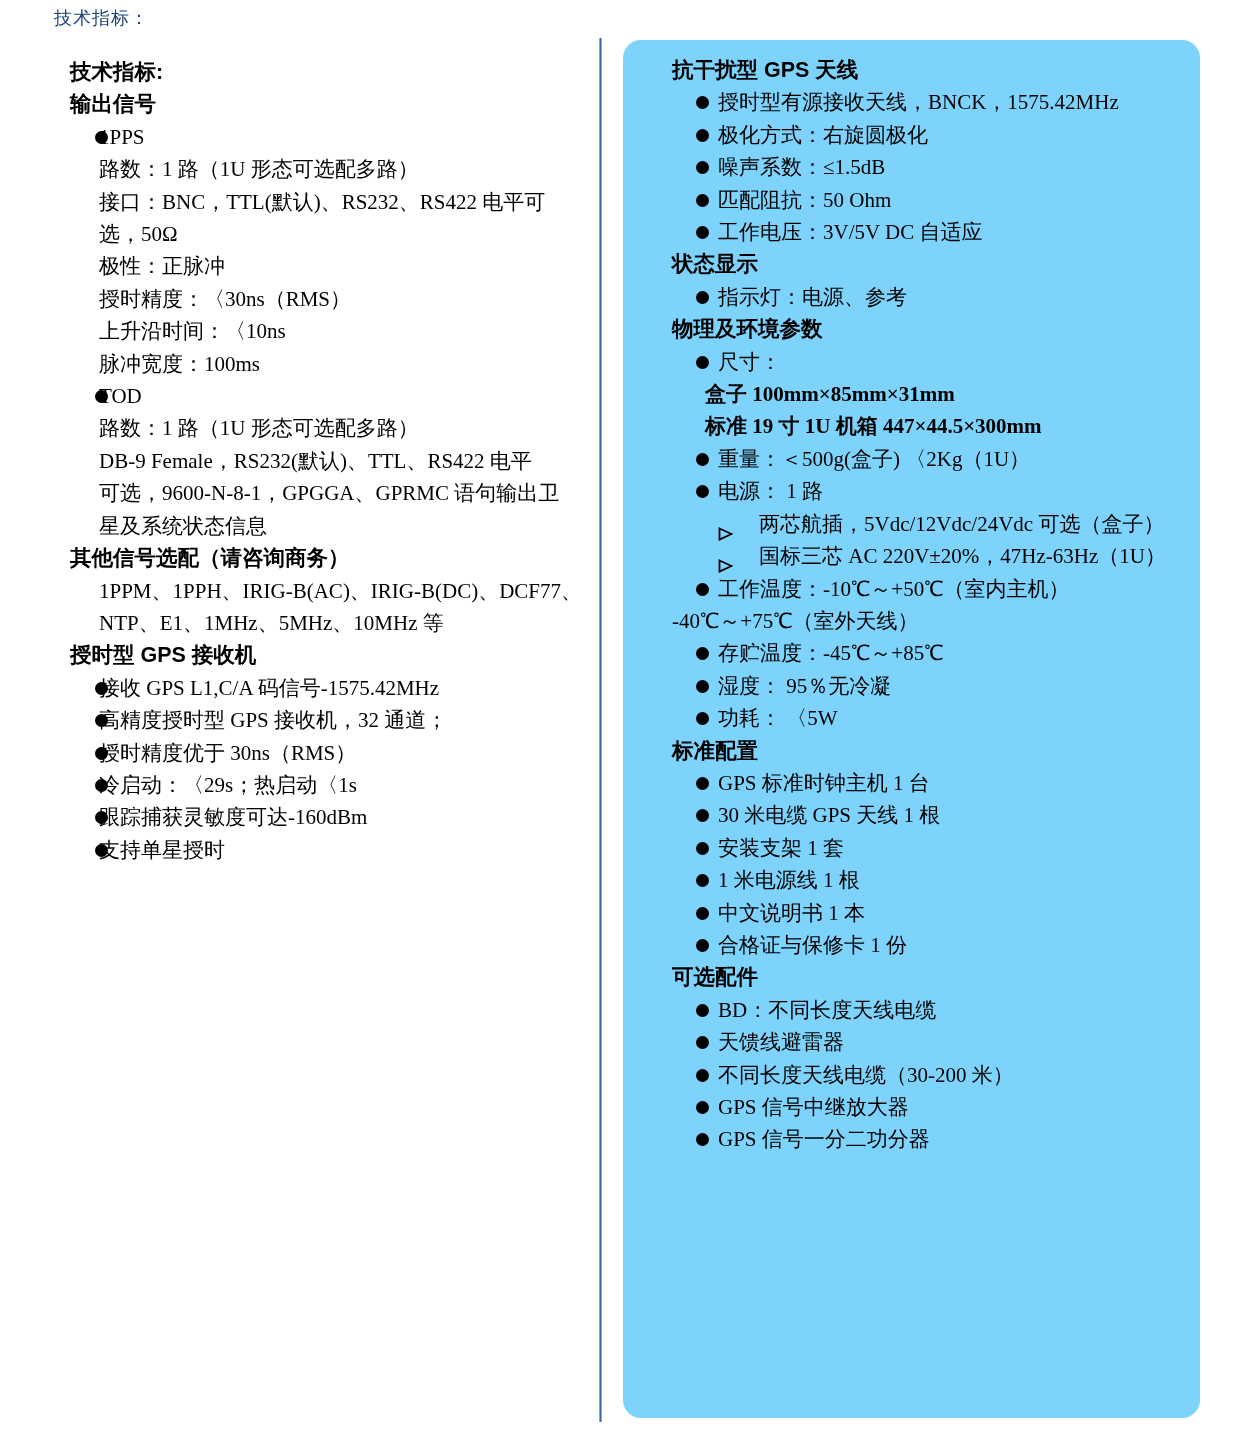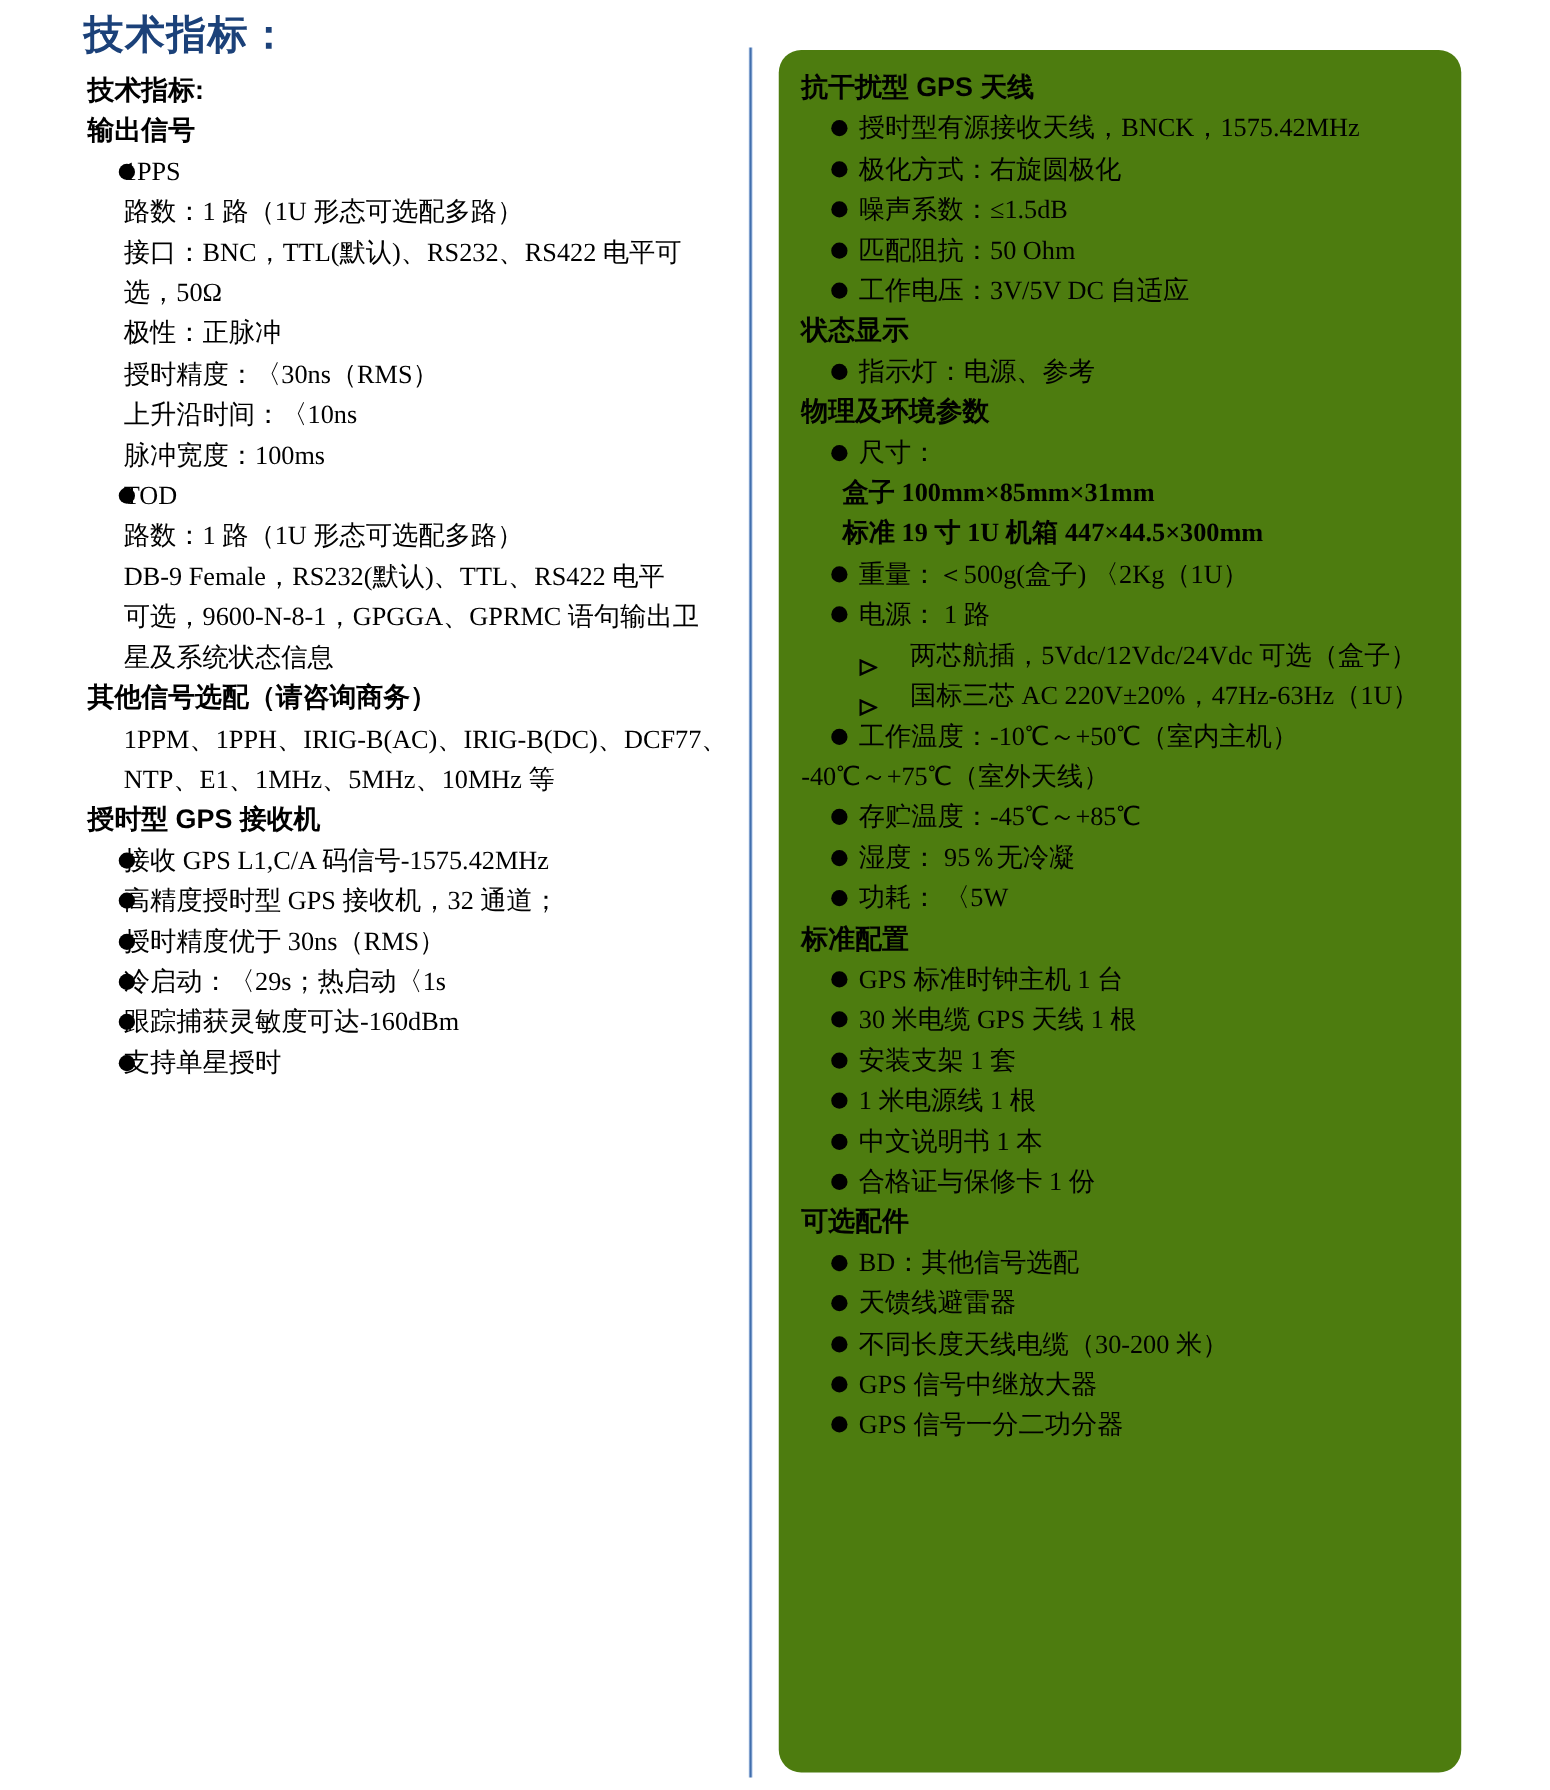--- a/index.html
+++ b/index.html
@@ -1,19 +1,19 @@
 <!DOCTYPE html>
 <html><head>
 <meta charset="utf-8">
 <style>
   html,body{margin:0;padding:0;background:#ffffff;}
   .page{position:relative;width:1240px;height:1432px;background:#ffffff;
         font-family:"Liberation Serif",serif;color:#000;overflow:hidden;}
-  .page-title{position:absolute;left:67px;top:6px;margin:0;
-        font-family:"Liberation Sans",sans-serif;font-weight:700;font-size:32px;letter-spacing:1px;}
+  .page-title{position:absolute;left:54px;top:6px;margin:0;
+        font-family:"Liberation Sans",sans-serif;font-weight:400;font-size:18px;letter-spacing:1px;}
   .divider{position:absolute;left:599px;top:38px;width:3px;height:1384px;}
   .col-left{position:absolute;left:70px;top:56px;width:560px;}
   .panel{position:absolute;left:623px;top:40px;width:546px;height:1378px;border-radius:18px;}
   .panel-inner{padding:14px 18px 0 18px;}
   .line{position:relative;line-height:32.4px;min-height:32.4px;font-size:21px;}
   .txt{white-space:pre;display:inline-block;}
   .t-subhead .txt,.t-head .txt{font-family:"Liberation Sans",sans-serif;font-weight:700;font-size:21.5px;}
   .dot{position:absolute;width:13px;height:13px;border-radius:50%;background:#000;top:10px;}
   .col-left .dot{left:25px;}
   .panel .dot{left:24px;}
@@ -50,21 +50,21 @@
       <div class="line t-cont"><span class="txt">1PPM、1PPH、IRIG-B(AC)、IRIG-B(DC)、DCF77、</span></div>
       <div class="line t-cont"><span class="txt">NTP、E1、1MHz、5MHz、10MHz 等</span></div>
       <div class="line t-subhead"><span class="txt">授时型 GPS 接收机</span></div>
       <div class="line t-bullet"><span class="dot"></span><span class="txt">接收 GPS L1,C/A 码信号-1575.42MHz</span></div>
       <div class="line t-bullet"><span class="dot"></span><span class="txt">高精度授时型 GPS 接收机，32 通道；</span></div>
       <div class="line t-bullet"><span class="dot"></span><span class="txt">授时精度优于 30ns（RMS）</span></div>
       <div class="line t-bullet"><span class="dot"></span><span class="txt">冷启动：〈29s；热启动〈1s</span></div>
       <div class="line t-bullet"><span class="dot"></span><span class="txt">跟踪捕获灵敏度可达-160dBm</span></div>
       <div class="line t-bullet"><span class="dot"></span><span class="txt">支持单星授时</span></div>
     </div>
-  <div class="panel" style="background: #4d7c0f;">
+  <div class="panel" style="background: #7dd3fc; padding-left: 31px;">
     <div class="panel-inner">
         <div class="line t-head"><span class="txt">抗干扰型 GPS 天线</span></div>
         <div class="line t-bullet"><span class="dot"></span><span class="txt">授时型有源接收天线，BNCK，1575.42MHz</span></div>
         <div class="line t-bullet"><span class="dot"></span><span class="txt">极化方式：右旋圆极化</span></div>
         <div class="line t-bullet"><span class="dot"></span><span class="txt">噪声系数：≤1.5dB</span></div>
         <div class="line t-bullet"><span class="dot"></span><span class="txt">匹配阻抗：50 Ohm</span></div>
         <div class="line t-bullet"><span class="dot"></span><span class="txt">工作电压：3V/5V DC 自适应</span></div>
         <div class="line t-head"><span class="txt">状态显示</span></div>
         <div class="line t-bullet"><span class="dot"></span><span class="txt">指示灯：电源、参考</span></div>
         <div class="line t-head"><span class="txt">物理及环境参数</span></div>
@@ -85,20 +85,20 @@
         <div class="line t-bullet"><span class="dot"></span><span class="txt">湿度： 95％无冷凝</span></div>
         <div class="line t-bullet"><span class="dot"></span><span class="txt">功耗： 〈5W</span></div>
         <div class="line t-head"><span class="txt">标准配置</span></div>
         <div class="line t-bullet"><span class="dot"></span><span class="txt">GPS 标准时钟主机 1 台</span></div>
         <div class="line t-bullet"><span class="dot"></span><span class="txt">30 米电缆 GPS 天线 1 根</span></div>
         <div class="line t-bullet"><span class="dot"></span><span class="txt">安装支架 1 套</span></div>
         <div class="line t-bullet"><span class="dot"></span><span class="txt">1 米电源线 1 根</span></div>
         <div class="line t-bullet"><span class="dot"></span><span class="txt">中文说明书 1 本</span></div>
         <div class="line t-bullet"><span class="dot"></span><span class="txt">合格证与保修卡 1 份</span></div>
         <div class="line t-head"><span class="txt">可选配件</span></div>
-        <div class="line t-bullet"><span class="dot"></span><span class="txt">BD：其他信号选配</span></div>
+        <div class="line t-bullet"><span class="dot"></span><span class="txt">BD：不同长度天线电缆</span></div>
         <div class="line t-bullet"><span class="dot"></span><span class="txt">天馈线避雷器</span></div>
         <div class="line t-bullet"><span class="dot"></span><span class="txt">不同长度天线电缆（30-200 米）</span></div>
         <div class="line t-bullet"><span class="dot"></span><span class="txt">GPS 信号中继放大器</span></div>
         <div class="line t-bullet"><span class="dot"></span><span class="txt">GPS 信号一分二功分器</span></div>
       </div>
   </div>
 </div>
 
 </body></html>

